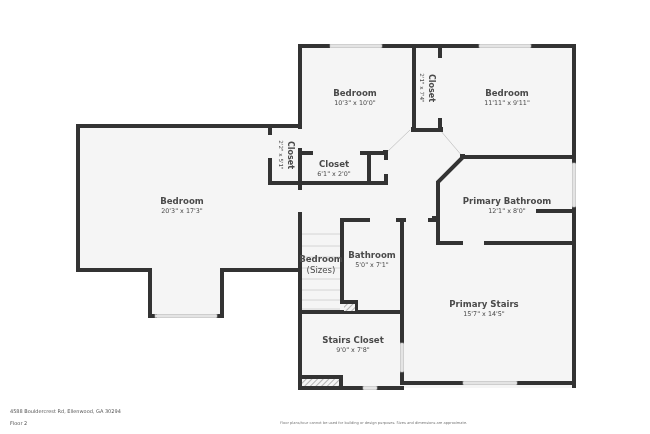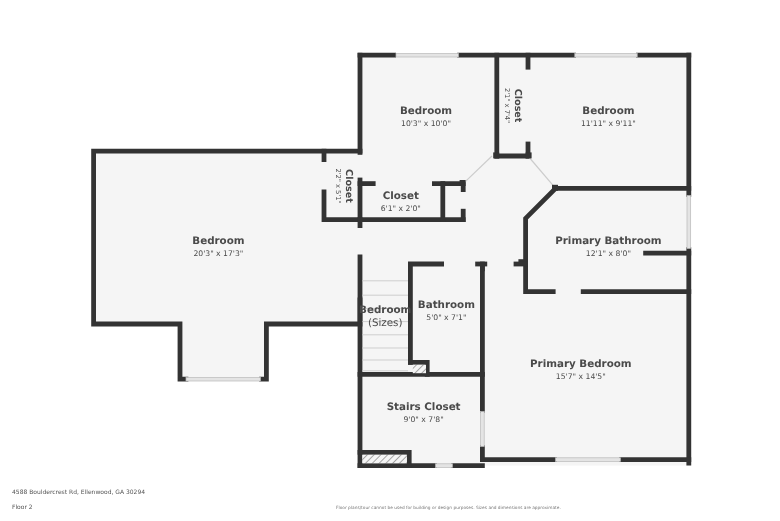--- a/index.html
+++ b/index.html
@@ -149,21 +149,21 @@
 </div>
 <div class="lbl" style="left:321px; top:265px;">
   <span class="nm">Bedroom</span>
   <span class="nm" style="font-weight:normal;">(Sizes)</span>
 </div>
 <div class="lbl" style="left:372px; top:260px;">
   <span class="nm">Bathroom</span>
   <span class="dm">5'0" x 7'1"</span>
 </div>
 <div class="lbl" style="left:484px; top:309px;">
-  <span class="nm">Primary Bedroom</span>
+  <span class="nm">Primary Stairs</span>
   <span class="dm">15'7" x 14'5"</span>
 </div>
 <div class="lbl" style="left:353px; top:345px;">
   <span class="nm">Stairs Closet</span>
   <span class="dm">9'0" x 7'8"</span>
 </div>
 
 <div class="footer" style="left:10px; top:408px;">4588 Bouldercrest Rd, Ellenwood, GA 30294</div>
 <div class="footer" style="left:10px; top:420px;">Floor 2</div>
 <div class="footer" style="left:280px; top:421px; font-size:3.6px; color:#777;">Floor plans/tour cannot be used for building or design purposes. Sizes and dimensions are approximate.</div>

